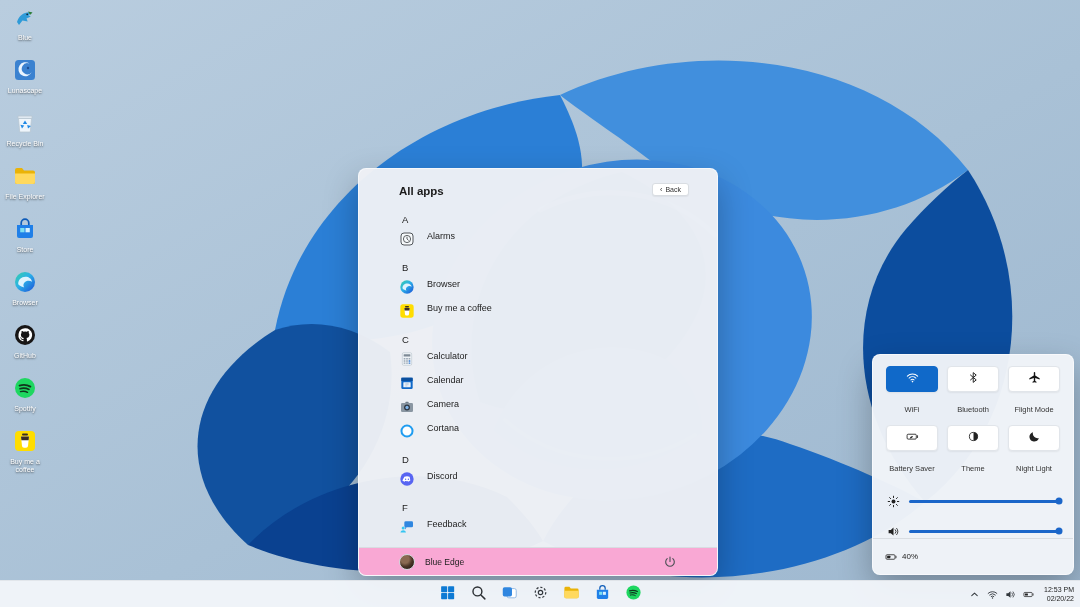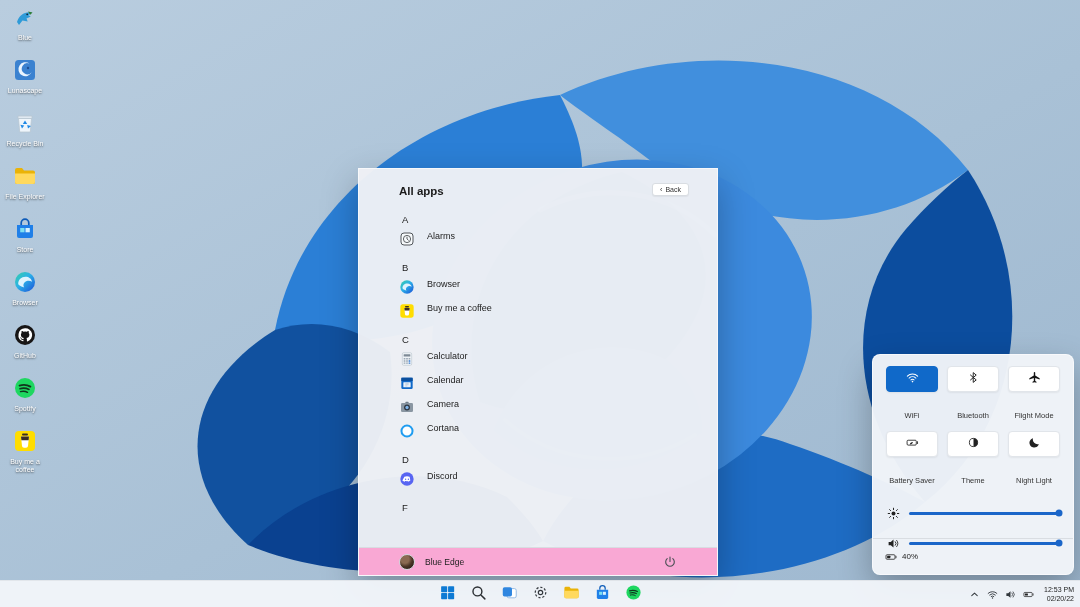--- a/index.html
+++ b/index.html
@@ -14,21 +14,21 @@
   #desktop-icons { position:absolute; left:2px; top:6px; width:46px; display:flex; flex-direction:column; }
   .desk-icon { width:46px; min-height:53px; display:flex; flex-direction:column; align-items:center; cursor:default; }
   .desk-icon .dicon { width:26px; height:26px; display:flex; align-items:center; justify-content:center; }
   .desk-icon .dicon svg { width:24px; height:24px; }
   .desk-icon .dlabel { font-size:7px; color:#fff; text-align:center; line-height:8px; margin-top:2px;
                        text-shadow:0 1px 2px rgba(0,0,0,.65); max-width:44px; }
 
   
   #start-menu { position:absolute; left:358px; top:168px; width:360px; height:408px;
                 background:rgba(238,241,245,.97); border:1px solid rgba(255,255,255,.6);
-                border-radius:0; box-shadow:0 14px 34px rgba(0,0,0,.28); overflow:hidden; }
+                border-radius:8px; box-shadow:0 14px 34px rgba(0,0,0,.28); overflow:hidden; }
   .sm-title { position:absolute; left:40px; top:16px; font-size:11.5px; font-weight:bold; color:#1b1b1b; }
   .sm-back { position:absolute; right:28px; top:14px; background:#fff; border:1px solid #d9dde2;
              border-radius:3px; padding:2px 7px; font-size:7px; color:#333; display:flex; gap:3px;
              align-items:center; cursor:pointer; box-shadow:0 1px 1px rgba(0,0,0,.05); }
   .sm-list { position:absolute; left:0; right:0; top:36px; bottom:28px; padding:2px 40px 0; overflow:hidden; }
   .sm-letter { height:24px; display:flex; align-items:center; font-size:9.5px; color:#222; padding-left:3px; cursor:pointer; }
   .sm-item { height:24px; display:flex; align-items:flex-start; gap:12px; cursor:pointer; border-radius:4px; }
   .sm-item .icon, .sm-item .icon svg { width:16px; height:16px; display:block; }
   .sm-item .app-label { font-size:9px; color:#222; }
   .sm-user { position:absolute; left:0; right:0; bottom:0; height:28px; background:#f9a8d4;
@@ -44,21 +44,21 @@
   #quick-settings { position:absolute; left:872px; top:354px; width:202px; height:221px;
                     background:rgba(241,244,248,.97); border:1px solid rgba(255,255,255,.6);
                     border-radius:8px; box-shadow:0 14px 34px rgba(0,0,0,.28); }
   .qs-grid { padding:11px 13px 0; display:grid; grid-template-columns:repeat(3,1fr); column-gap:9px; row-gap:11px; }
   .qs-cell { display:flex; flex-direction:column; align-items:center; }
   .qs-tile { width:100%; height:26px; background:#fff; border:1px solid #e1e5ea; border-radius:4px;
              display:flex; align-items:center; justify-content:center; cursor:pointer;
              box-shadow:0 1px 2px rgba(0,0,0,.06); }
   .qs-tile svg { width:13px; height:13px; }
   .qs-tile.active { background:#1069c9; border-color:#1069c9; }
-  .qs-label { font-size:7.5px; color:#333; margin-top:19px; }
+  .qs-label { font-size:7.5px; color:#333; margin-top:13px; }
   .qs-sliders { margin:13px 14px 0; }
   .qs-slider { height:30px; display:flex; align-items:center; gap:9px; }
   .qs-slider .icon, .qs-slider .icon svg { width:13px; height:13px; display:block; }
   .qs-track { position:relative; flex:1; height:3px; background:#1b66c9; border-radius:2px; cursor:pointer; }
   .qs-thumb { position:absolute; top:50%; width:7px; height:7px; border-radius:50%; background:#1b66c9;
               transform:translate(50%,-50%); }
   .qs-footer { position:absolute; left:0; right:0; bottom:0; height:36px; border-top:1px solid #d9dde2;
                display:flex; align-items:center; gap:5px; padding:0 12px; }
   .qs-footer .icon, .qs-footer .icon svg { width:12px; height:12px; display:block; }
   .qs-footer .batt-label { font-size:8px; color:#222; }
@@ -308,20 +308,31 @@
           <svg viewBox="0 0 24 24">
             <circle cx="12" cy="12" r="10" fill="#5865f2"></circle>
             <path d="M8.1 8.8c2.5-1.2 5.3-1.2 7.8 0l1.1 5.6c-1.2 1-2.4 1.5-3.7 1.7l-.4-1c-.6.1-1.2.2-1.9.2s-1.3-.1-1.9-.2l-.4 1c-1.3-.2-2.5-.7-3.7-1.7z" fill="#fff"></path>
             <circle cx="9.9" cy="12.3" r="1.05" fill="#5865f2"></circle>
             <circle cx="14.1" cy="12.3" r="1.05" fill="#5865f2"></circle>
           </svg>
         </span>
         <span class="app-label">Discord</span>
       </div>
       <div class="sm-letter">F</div>
+      <div class="sm-item">
+        <span class="icon">
+          <svg viewBox="0 0 24 24">
+            <rect x="8" y="3.5" width="13" height="9" rx="2" fill="#2f86e0"></rect>
+            <path d="M11.5 12.5l-2.4 3.4v-3.4z" fill="#2f86e0"></path>
+            <circle cx="6.3" cy="13.6" r="2.3" fill="#35c5f1"></circle>
+            <path d="M2.2 20.3c.4-2.1 2.1-3.4 4.1-3.4s3.7 1.3 4.1 3.4z" fill="#35c5f1"></path>
+          </svg>
+        </span>
+        <span class="app-label">Feedback</span>
+      </div>
     </div>
   <div class="sm-user">
     <span class="avatar"></span>
     <span class="sm-user-name">Blue Edge</span>
     <span class="sm-power"><span class="icon"><svg viewBox="0 0 24 24" fill="none" stroke="#4a4f54" stroke-width="1.9" stroke-linecap="round">
             <path d="M12 3.5v7.5"></path>
             <path d="M7.2 6.2a7.4 7.4 0 1 0 9.6 0"></path>
           </svg></span></span>
   </div>
 </div>

